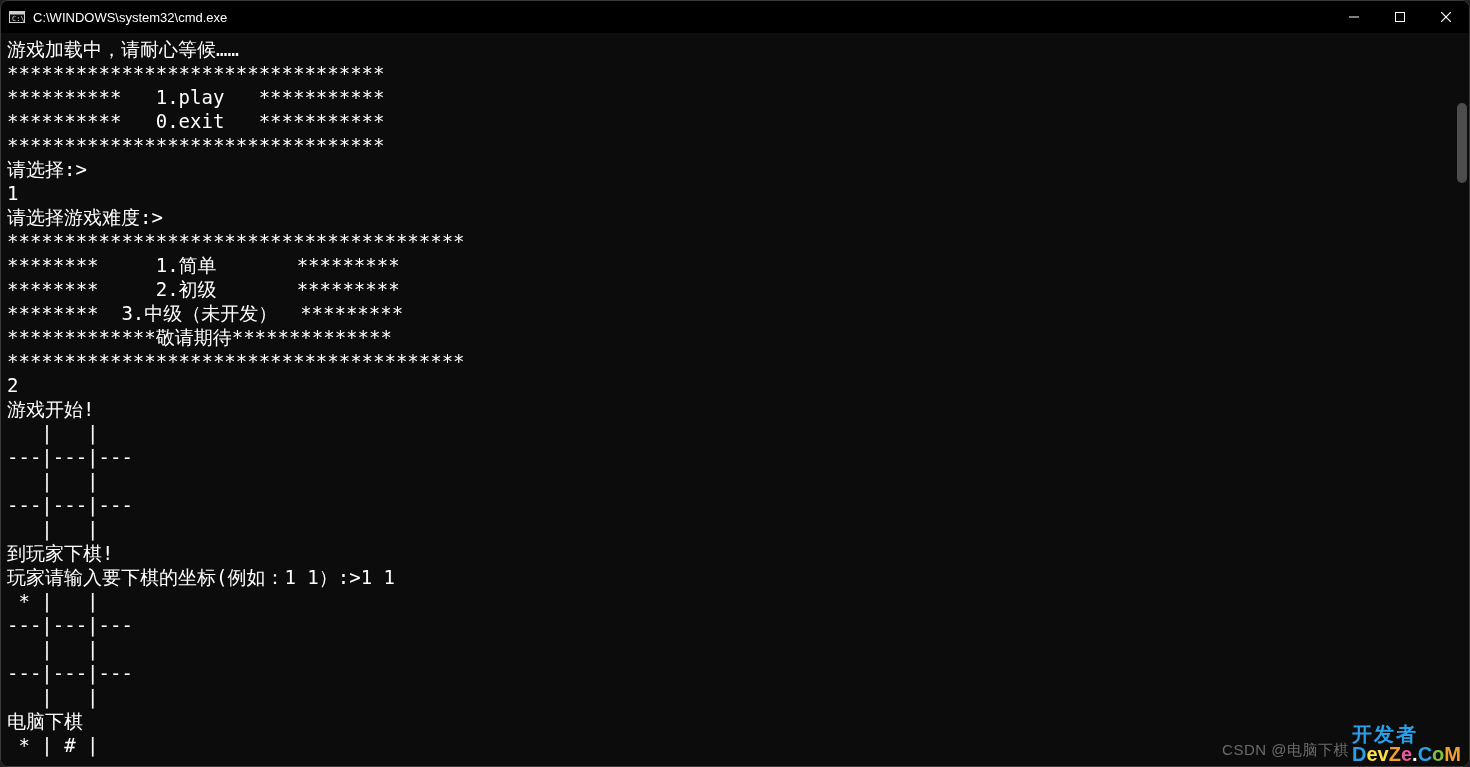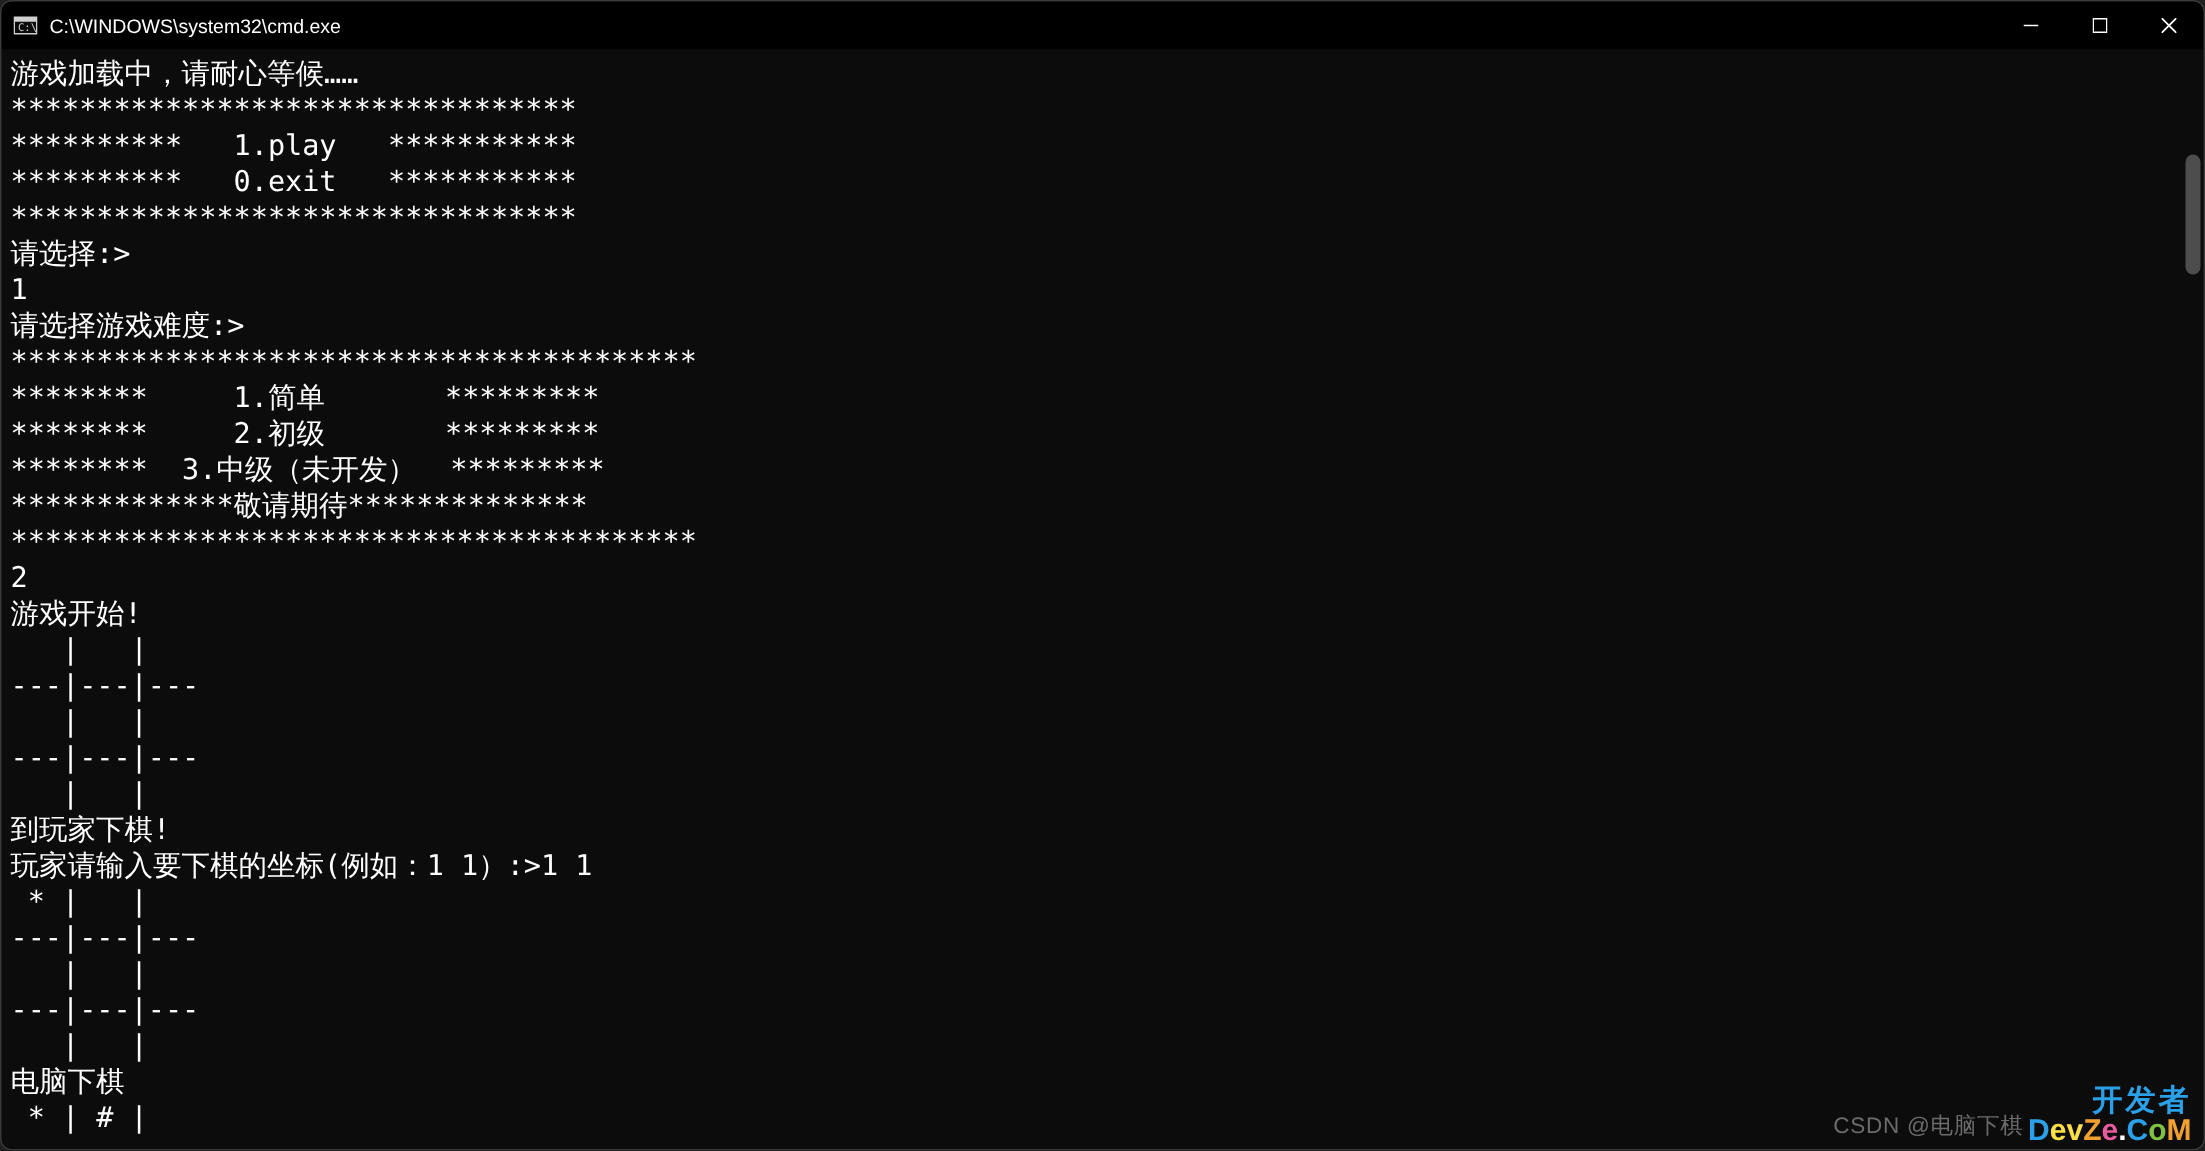--- a/index.html
+++ b/index.html
@@ -66,21 +66,20 @@
     font-family: "Microsoft YaHei", sans-serif;
     font-size: 15px;
     letter-spacing: 0.5px;
   }
   .watermark-devze {
     position: absolute; right: 8px; bottom: 2px;
     font-family: Arial, sans-serif;
     font-weight: bold;
     font-size: 20px;
     line-height: 20px;
-    text-align: right;
   }
   .watermark-devze .line1 { color: #2aa0e8; letter-spacing: 2px; }
   .watermark-devze .line2 .d { color: #2aa0e8; }
   .watermark-devze .line2 .ev { color: #fde047; }
   .watermark-devze .line2 .z { color: #f0a030; }
   .watermark-devze .line2 .e { color: #e85c9e; }
   .watermark-devze .line2 .dot { color: #ffffff; }
   .watermark-devze .line2 .c { color: #2aa0e8; }
   .watermark-devze .line2 .o { color: #7fc241; }
   .watermark-devze .line2 .m { color: #f0a030; }

